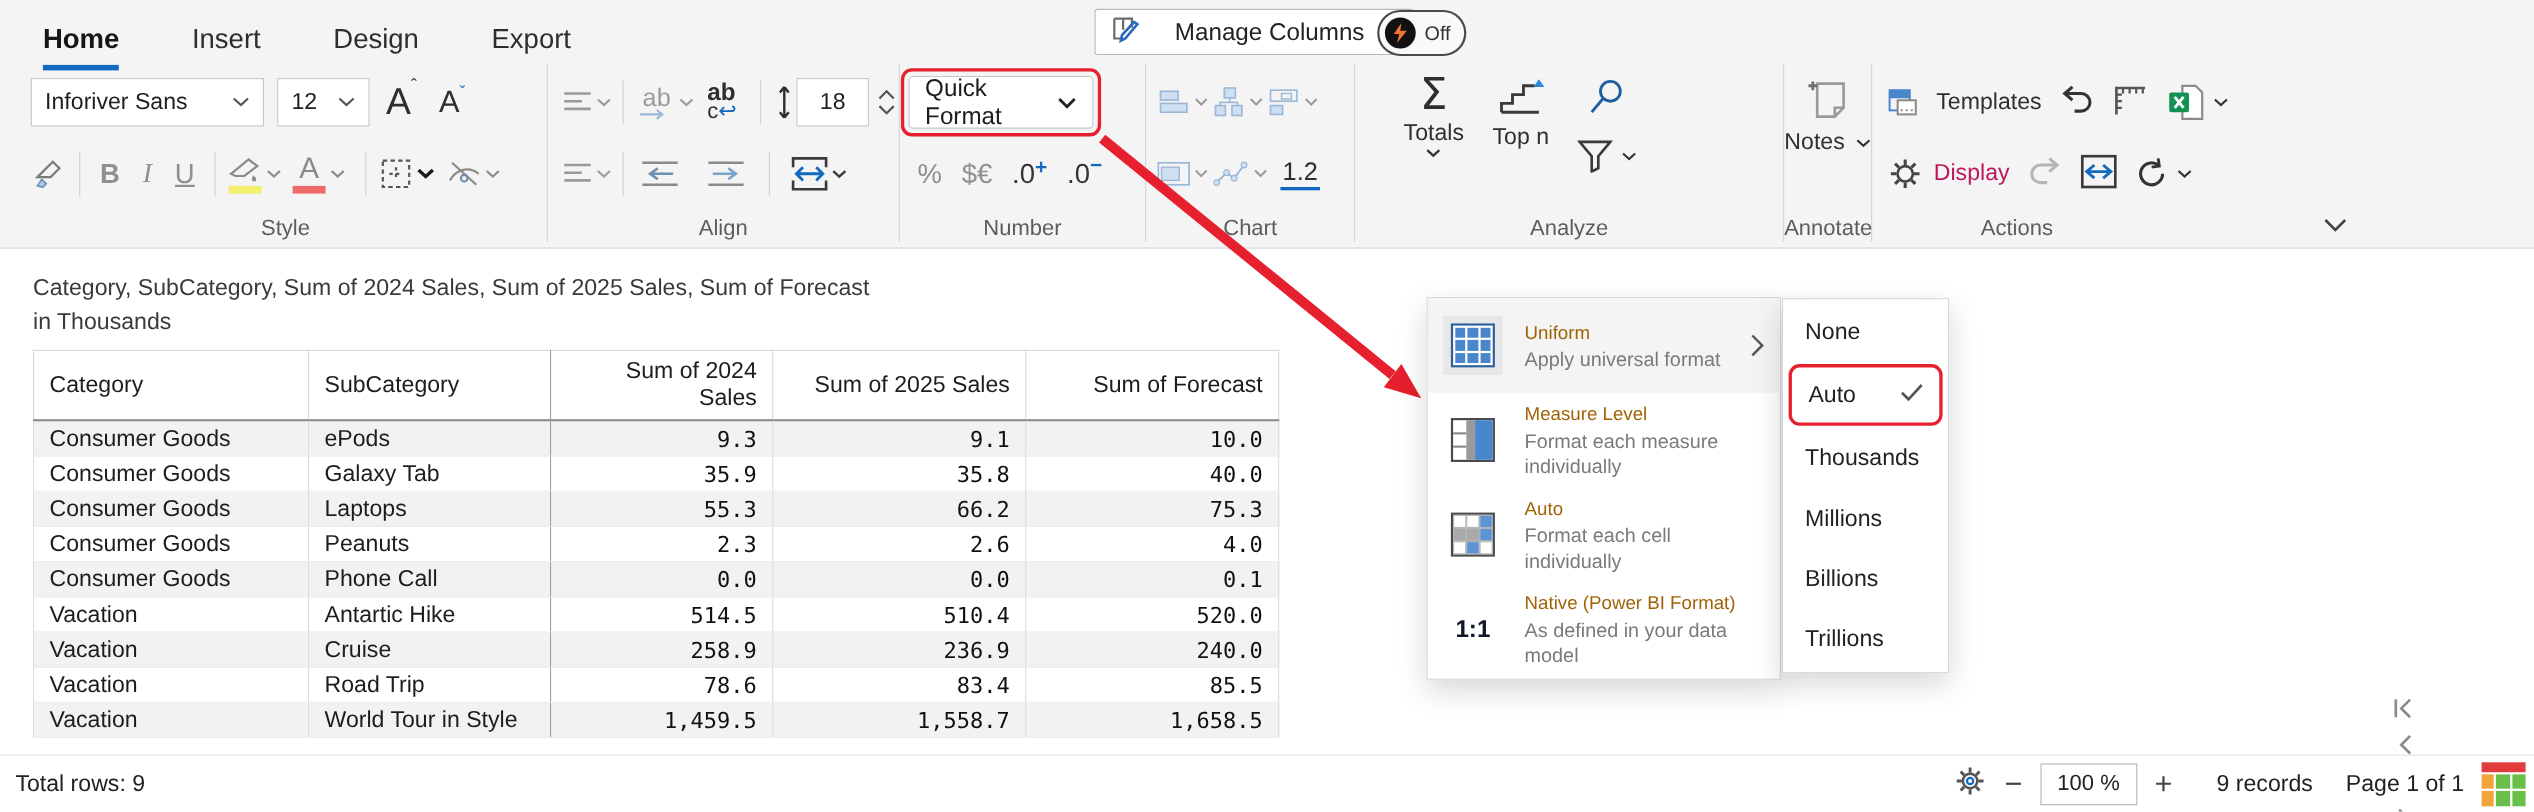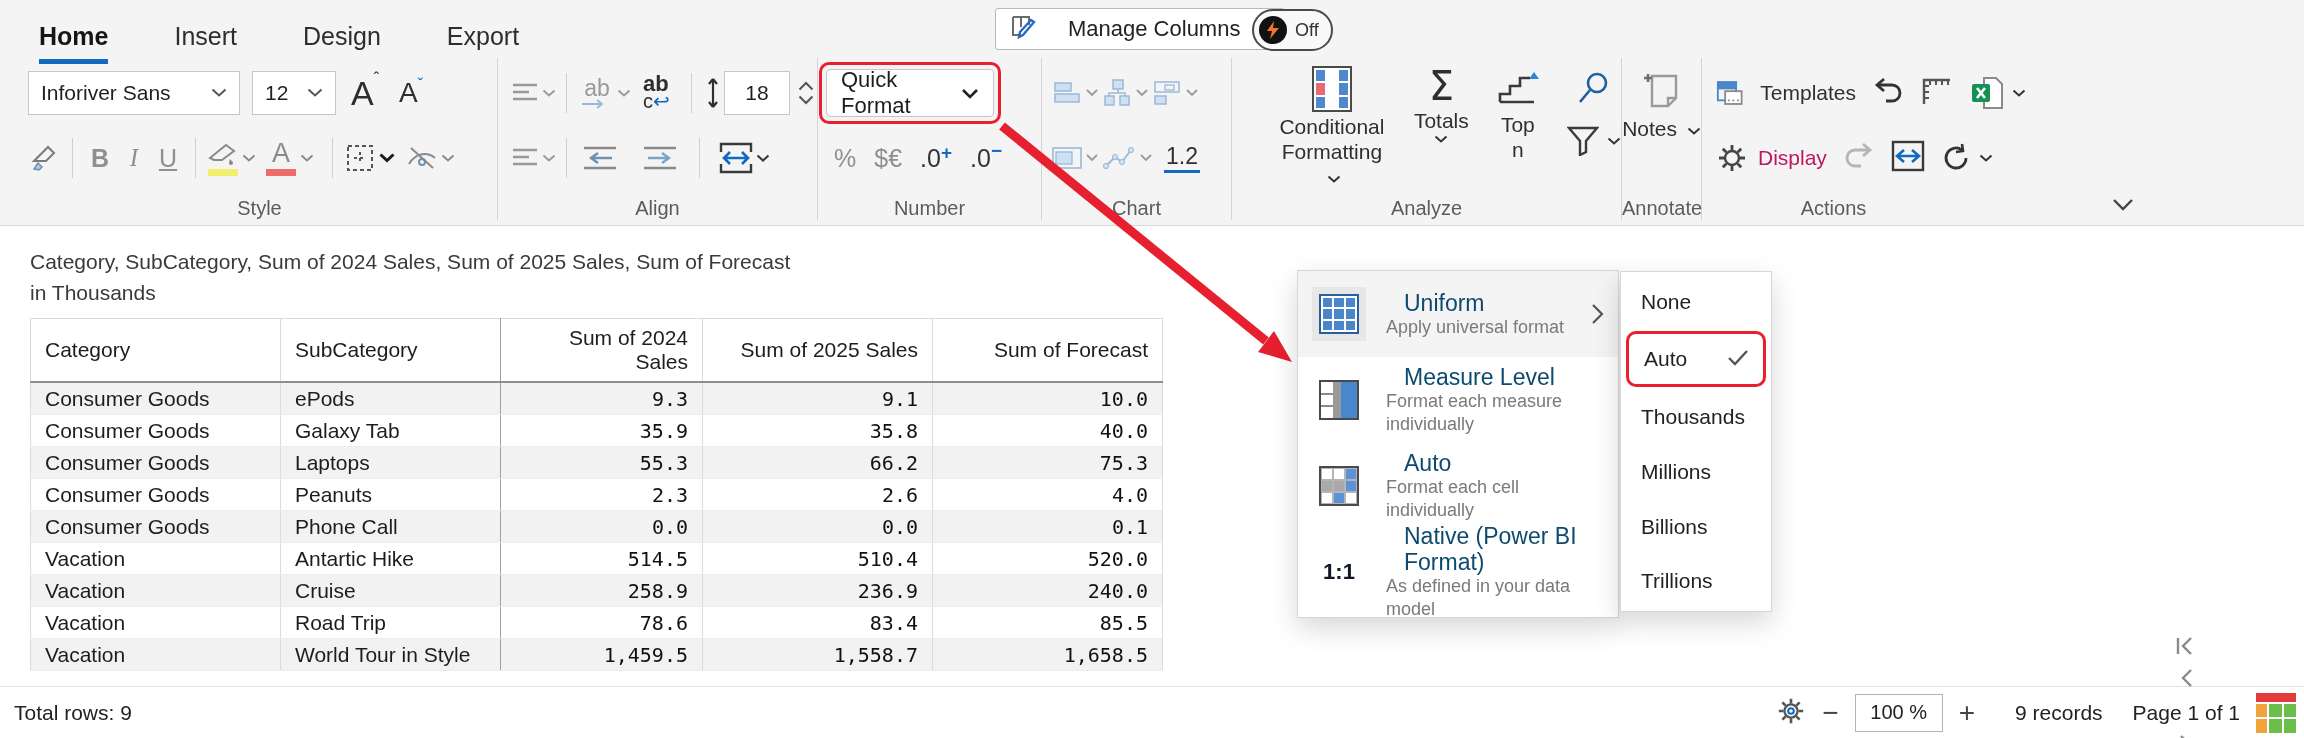--- a/index.html
+++ b/index.html
@@ -99,21 +99,21 @@
   .logo .o{background:#f2a33c;}
 
   
   .menu{position:absolute;left:1297px;top:270px;width:322px;height:348px;background:#fff;
         border:1px solid #d6d6d6;box-shadow:0 10px 26px rgba(0,0,0,.16);box-sizing:border-box;z-index:30;}
   .mitem{height:86px;display:flex;align-items:center;padding:0 14px;box-sizing:border-box;gap:20px;}
   .mitem.hover{background:#f4f4f4;}
   .mtile{width:54px;height:54px;display:flex;align-items:center;justify-content:center;flex:none;}
   .mitem.hover .mtile{background:#e7e7e7;}
   .mtext{flex:1;min-width:0;}
-  .mtitle{font-size:23px;color:#0c4a6e;line-height:26px;margin-left:18px;}
+  .mtitle{font-size:17px;color:#a16207;line-height:26px;}
   .msub{font-size:18px;color:#7a7a7a;line-height:23px;}
   .oneone{font-size:22px;font-weight:bold;color:#0f172a;}
   .submenu{position:absolute;left:1620px;top:271px;width:152px;height:341px;background:#fff;
            border:1px solid #d6d6d6;box-shadow:0 10px 26px rgba(0,0,0,.16);box-sizing:border-box;z-index:31;
            display:flex;flex-direction:column;justify-content:space-evenly;}
   .sitem{position:relative;height:50px;display:flex;align-items:center;padding:0 14px 0 20px;font-size:21px;color:#222;}
   .sitem .checkwrap{margin-left:auto;}
   .sitem.sel{border:3px solid #e6202e;border-radius:10px;margin:0 5px;padding-left:15px;}
 
   .overlay{position:absolute;left:0;top:0;width:2304px;height:738px;pointer-events:none;z-index:20;}
@@ -389,39 +389,20 @@
           <svg class="chev" width="12" height="8" viewBox="0 0 12 8">
               <path d="M1 1l5 5 5-5" fill="none" stroke="#9a9a9a" stroke-width="1.8"></path>
             </svg>
           <span style="font-size:23px;color:#2e2e2e;border-bottom:3px solid #1269bf;padding:0 2px;margin-left:8px;">1.2</span>
         </div>
         <div class="glabel">Chart</div>
       </div>
 
       <div class="group" style="width:390px;">
         <div style="display:flex;align-items:flex-start;padding:8px 0 0 44px;gap:26px;">
-          <div class="bigbtn">
-            <div class="cfgrid">
-              <div class="bl"></div>
-                <div></div>
-                <div class="bl"></div>
-              <div class="rd"></div>
-                <div></div>
-                <div class="bl"></div>
-              <div class="bl"></div>
-                <div></div>
-                <div class="bl"></div>
-            </div>
-            <div class="biglabel"><span>Conditional</span><br>
-              <span>Formatting</span>
-              <svg class="chev" width="14" height="9" viewBox="0 0 14 9" style="margin-left:4px;">
-                  <path d="M1.5 1.5l5.5 5 5.5-5" fill="none" stroke="#333" stroke-width="2"></path>
-                </svg>
-            </div>
-          </div>
           <div class="bigbtn">
             <span class="sigma">Σ</span>
             <div class="biglabel">Totals</div>
             <svg class="chev" width="14" height="9" viewBox="0 0 14 9">
                 <path d="M1.5 1.5l5.5 5 5.5-5" fill="none" stroke="#333" stroke-width="2"></path>
               </svg>
           </div>
           <div class="bigbtn">
             <svg width="44" height="44" viewBox="0 0 44 44">
                 <path d="M38 6l-5 7h10z" fill="#2b88d8"></path>

